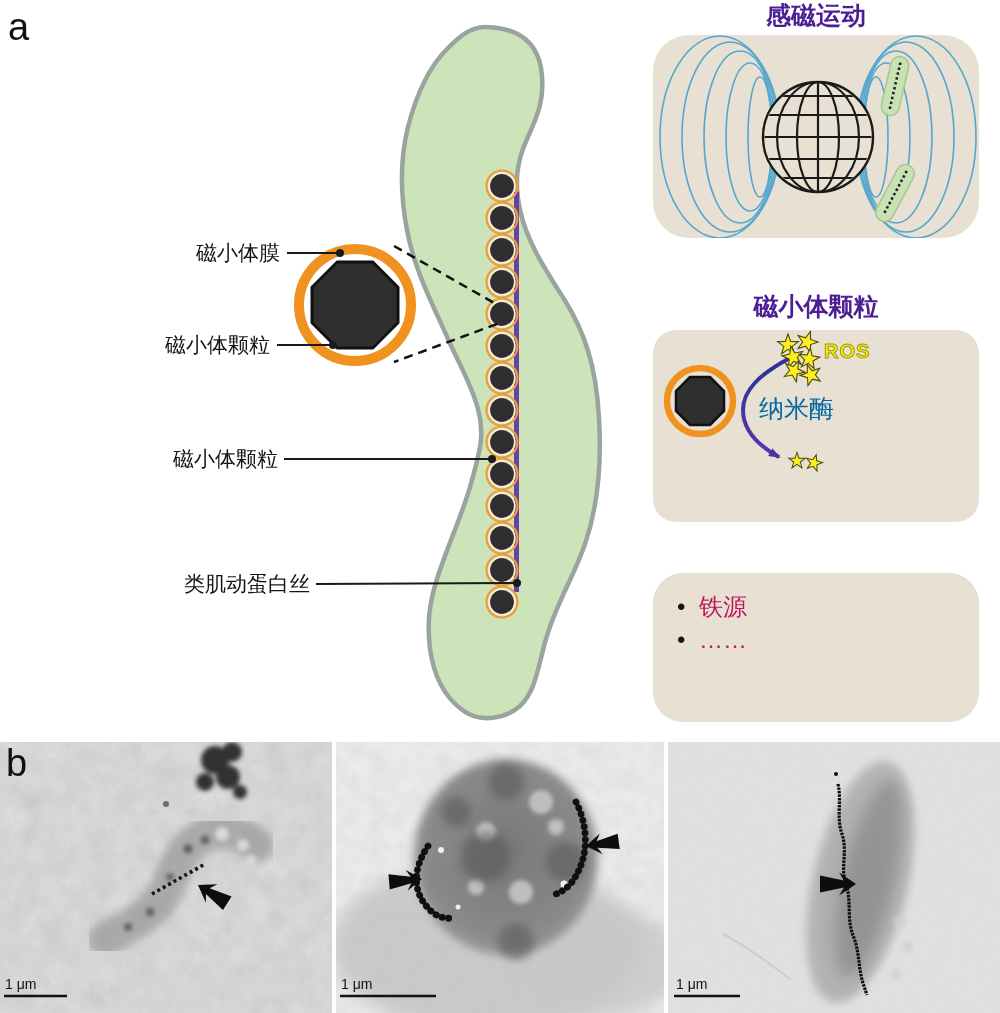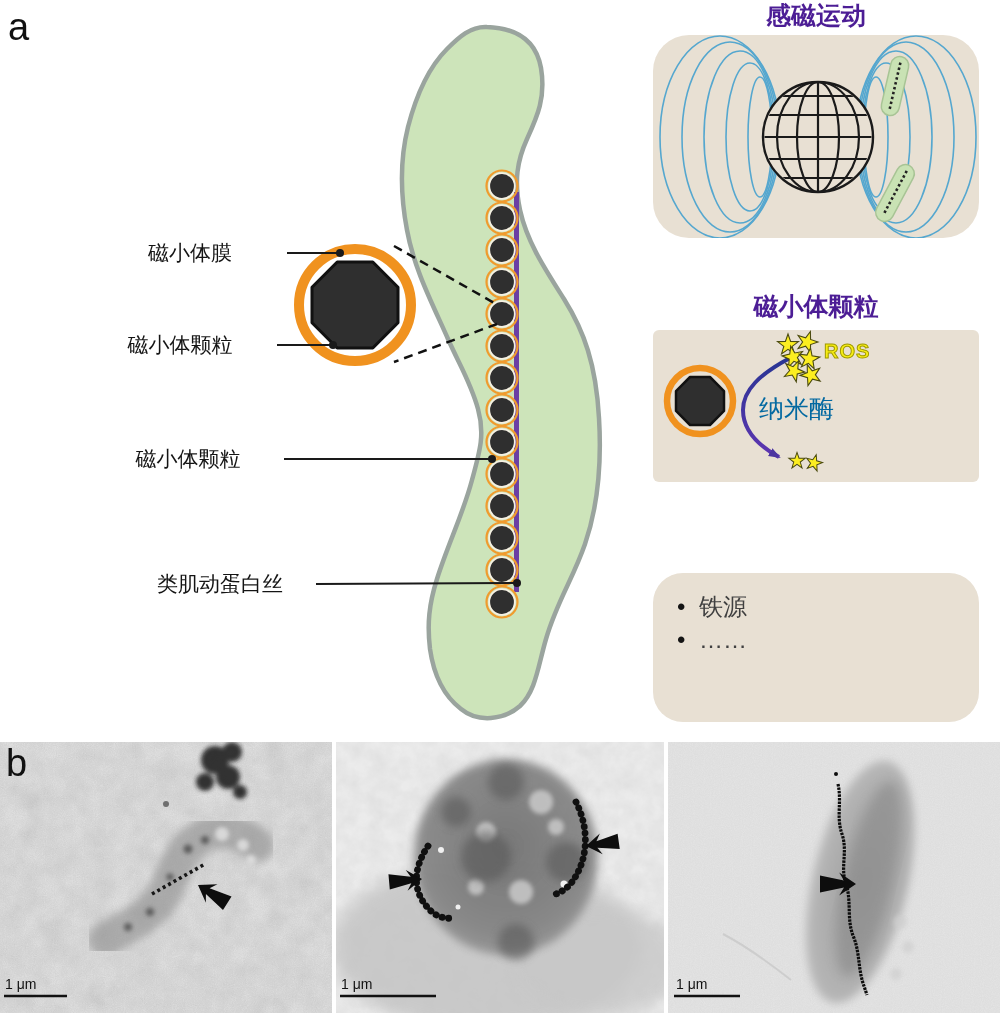--- a/index.html
+++ b/index.html
@@ -1,31 +1,31 @@
 <!DOCTYPE html>
 <html><head>
 <meta charset="utf-8">
 <style>
   html,body{margin:0;padding:0;background:#fff;}
   .figure{position:relative;width:1000px;height:1013px;background:#ffffff;overflow:hidden;
           font-family:"Liberation Sans","DejaVu Sans",sans-serif;}
   .panel-label{position:absolute;font-size:38px;color:#111;line-height:1;}
-  .cell-label{position:absolute;font-size:21px;color:#141414;text-align:center;width:180px;line-height:22px;}
+  .cell-label{position:absolute;font-size:21px;color:#141414;text-align:right;width:180px;line-height:22px;}
   .fn-title{position:absolute;left:653px;width:326px;text-align:center;
             font-size:25px;font-weight:bold;color:#4c1d95;line-height:28px;}
   .fn-box{position:absolute;left:653px;width:326px;background:#e8e0d3;}
   #box1{top:35px;height:203px;border-radius:36px;}
-  #box2{top:330px;height:152px;border-radius:6px;}
+  #box2{top:330px;height:192px;border-radius:23px;}
   #box3{top:573px;height:149px;border-radius:30px;}
   .fn-box svg{position:absolute;left:0;top:0;}
   .ros-label{position:absolute;left:171px;top:10px;font-size:20px;font-weight:bold;color:#f8ee14;
              -webkit-text-stroke:1px #a09a00;letter-spacing:1px;}
   .enzyme-label{position:absolute;left:106px;top:62px;font-size:25px;color:#0369a1;}
   .fn-list{list-style:none;margin:17px 0 0 0;padding:0 0 0 46px;}
-  .fn-list li{font-size:24px;line-height:33px;color:#404040;position:relative;}
+  .fn-list li{font-size:24px;line-height:33px;color:#be185d;position:relative;}
   .fn-list li::before{content:"\2022";position:absolute;left:-22px;color:#141414;}
   .tem{position:absolute;background:#d5d5d5;}
   .schematic{position:absolute;left:0;top:0;}
 </style>
 </head>
 <body>
 
 <div class="figure">
 
   <svg width="0" height="0" style="position:absolute" aria-hidden="true">

